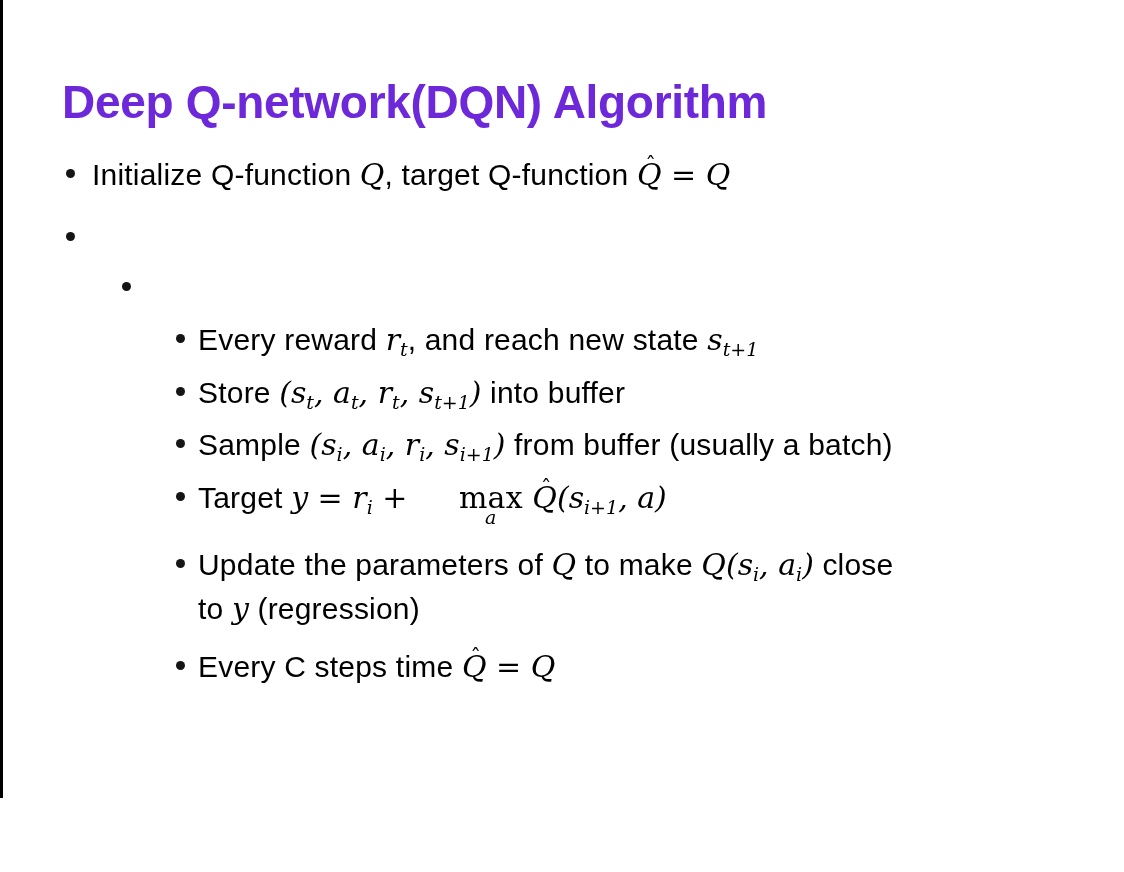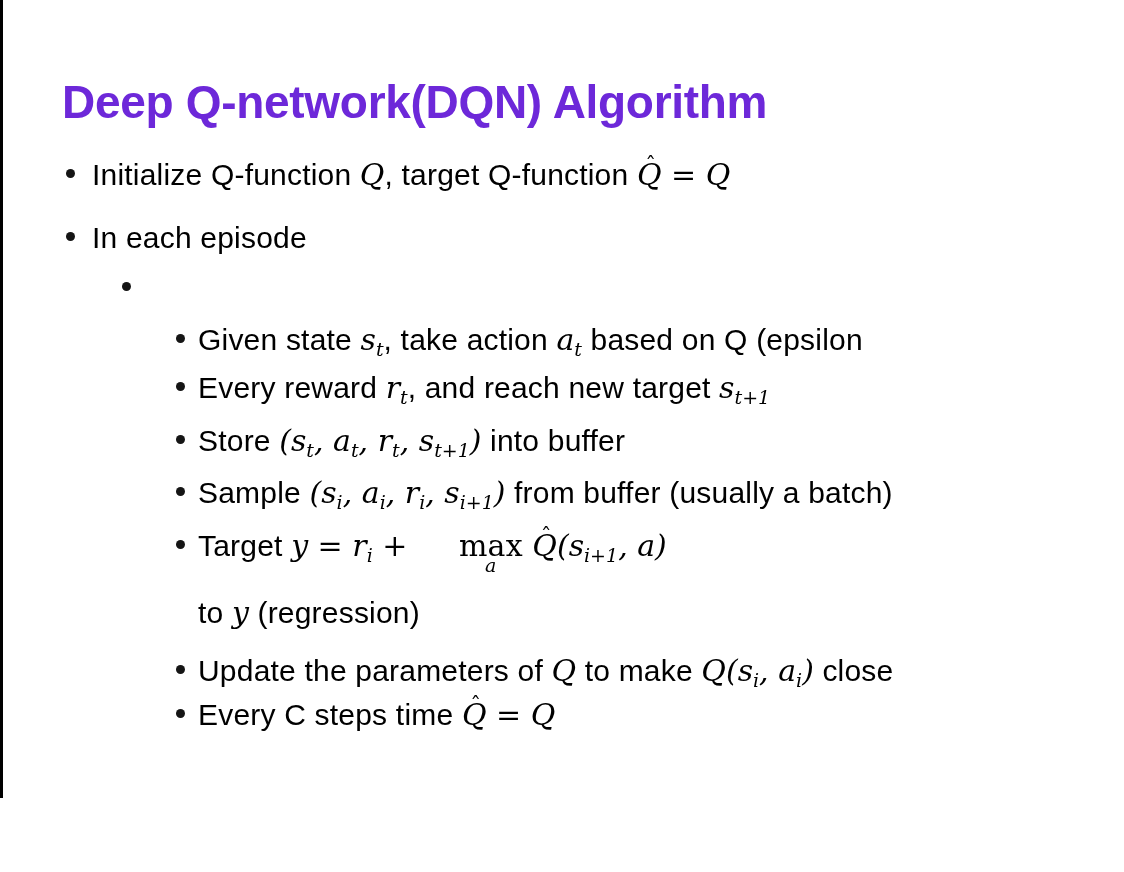--- a/index.html
+++ b/index.html
@@ -55,24 +55,23 @@
   }
 </style>
 </head>
 <body>
 
 <div class="slide-canvas">
   <div class="edge-line"></div>
   <h1 class="title">Deep Q-network(DQN) Algorithm</h1>
   <div class="bullets" id="bullets">
       <div class="line lvl1" style="height: 63px;"><span class="dot"></span><span class="txt">Initialize Q-function </span><span class="math">Q</span><span class="txt">, target Q-function </span><span class="math hatted">Q<span class="hat">ˆ</span></span><span class="math"> = Q</span></div>
-      <div class="line lvl1" style="height: 50px;"><span class="dot"></span><span class="txt">In each episode</span></div>
+      <div class="line lvl1" style="height: 50px;"><span class="dot"></span></div>
       <div class="line lvl2" style="height: 52px;"><span class="dot"></span></div>
-      <div class="line lvl3" style="height: 48px;"><span class="dot"></span><span class="txt">Given state </span><span class="math">s</span><span class="math sub">t</span><span class="txt">, take action </span><span class="math">a</span><span class="math sub">t</span><span class="txt"> based on Q (epsilon</span></div>
-      <div class="line lvl3" style="height: 53px;"><span class="dot"></span><span class="txt">Every reward </span><span class="math">r</span><span class="math sub">t</span><span class="txt">, and reach new target </span><span class="math">s</span><span class="math sub">t+1</span></div>
+      <div class="line lvl3" style="height: 53px;"><span class="dot"></span><span class="txt">Every reward </span><span class="math">r</span><span class="math sub">t</span><span class="txt">, and reach new state </span><span class="math">s</span><span class="math sub">t+1</span></div>
       <div class="line lvl3" style="height: 52px;"><span class="dot"></span><span class="txt">Store </span><span class="math">(s</span><span class="math sub">t</span><span class="math">, a</span><span class="math sub">t</span><span class="math">, r</span><span class="math sub">t</span><span class="math">, s</span><span class="math sub">t+1</span><span class="math">)</span><span class="txt"> into buffer</span></div>
       <div class="line lvl3" style="height: 53px;"><span class="dot"></span><span class="txt">Sample </span><span class="math">(s</span><span class="math sub">i</span><span class="math">, a</span><span class="math sub">i</span><span class="math">, r</span><span class="math sub">i</span><span class="math">, s</span><span class="math sub">i+1</span><span class="math">)</span><span class="txt"> from buffer (usually a batch)</span></div>
       <div class="line lvl3" style="height: 67px;"><span class="dot"></span><span class="txt">Target </span><span class="math">y = r</span><span class="math sub">i</span><span class="math"> + </span><span class="maxwrap"><span class="mx">max</span><span class="mu">a</span></span><span class="math"> </span><span class="math hatted">Q<span class="hat">ˆ</span></span><span class="math">(s</span><span class="math sub">i+1</span><span class="math">, a)</span></div>
+      <div class="line lvl3" style="height: 44px;"><span class="dot"></span><span class="txt">Update the parameters of </span><span class="math">Q</span><span class="txt"> to make </span><span class="math">Q(s</span><span class="math sub">i</span><span class="math">, a</span><span class="math sub">i</span><span class="math">)</span><span class="txt"> close</span></div>
       <div class="line lvl3 cont" style="height: 58px;"><span class="txt">to </span><span class="math">y</span><span class="txt"> (regression)</span></div>
-      <div class="line lvl3" style="height: 44px;"><span class="dot"></span><span class="txt">Update the parameters of </span><span class="math">Q</span><span class="txt"> to make </span><span class="math">Q(s</span><span class="math sub">i</span><span class="math">, a</span><span class="math sub">i</span><span class="math">)</span><span class="txt"> close</span></div>
       <div class="line lvl3" style="height: 40px;"><span class="dot"></span><span class="txt">Every C steps time </span><span class="math hatted">Q<span class="hat">ˆ</span></span><span class="math"> = Q</span></div>
     </div>
 </div>
 
 </body></html>

